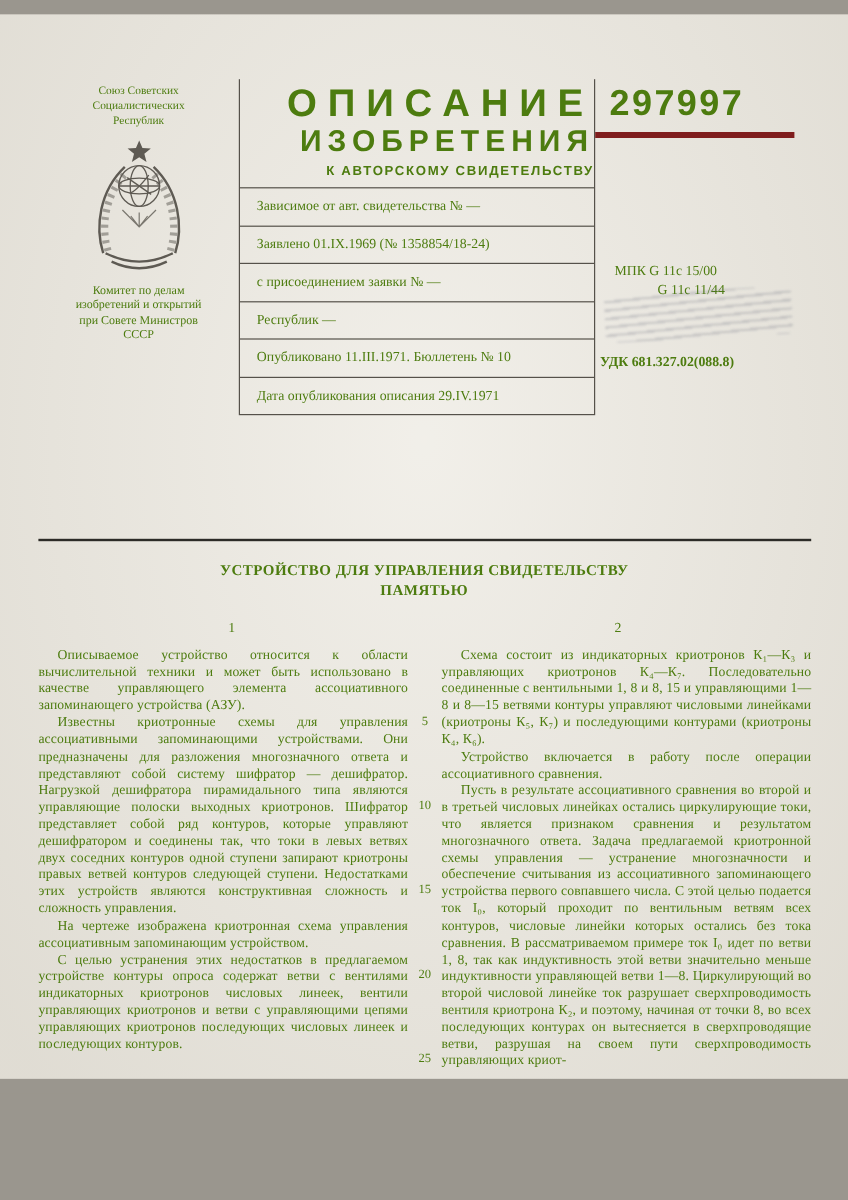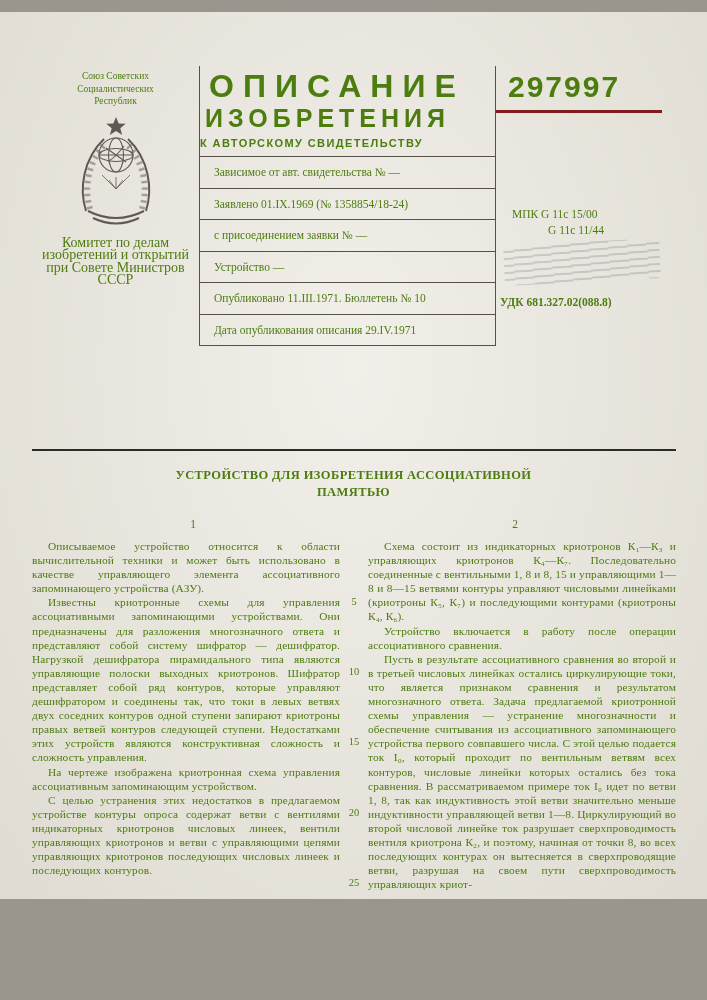--- a/index.html
+++ b/index.html
@@ -15,37 +15,37 @@
     background:radial-gradient(ellipse at 50% 40%, rgba(255,255,255,.25), rgba(70,60,40,.08) 95%);
   }
 
   
   .header { position:absolute; top:54px; left:32px; width:644px; height:280px;
             display:grid; grid-template-columns:168px 296px 180px; }
 
   .h-left { border-right:1px solid #55514a; padding:2px 6px 0; text-align:center; }
   .union { font-size:9.5px; line-height:12.5px; white-space:pre-line; margin-top:2px; }
   .emblem { display:block; margin:7px auto 4px; opacity:.85; }
-  .committee { font-size:14px; line-height:12.5px; white-space:pre-line; margin-top:3px; }
+  .committee { font-size:10px; line-height:12.5px; white-space:pre-line; margin-top:3px; }
 
   .h-center { border-right:1px solid #55514a; display:flex; flex-direction:column; }
-  .title-block { text-align:left; border-bottom:1px solid #55514a; padding-top:2px; }
+  .title-block { text-align:right; border-bottom:1px solid #55514a; padding-top:2px; }
   .title1 { font-family:"Liberation Sans",sans-serif; font-weight:bold; font-size:32px;
             line-height:36px; letter-spacing:9px; padding-left:9px; }
   .title2 { font-family:"Liberation Sans",sans-serif; font-weight:bold; font-size:25px;
             line-height:28px; letter-spacing:5px; padding-left:5px; }
   .subtitle { font-family:"Liberation Sans",sans-serif; font-weight:bold; font-size:11px;
             letter-spacing:1.4px; margin-top:5px; padding-bottom:7px; }
   .field-row { flex:1; display:flex; align-items:center; border-bottom:1px solid #55514a;
             padding-left:14px; font-size:11.5px; }
 
   .h-right { position:relative; }
   .patent-number { font-family:"Liberation Sans",sans-serif; font-weight:bold; font-size:30px;
-            letter-spacing:2px; padding:4px 0 6px 12px; border-bottom:3px solid #7f1d1d; width:92%; }
-  .mpk { position:absolute; top:140px; left:16px; font-size:11.5px; line-height:16px; }
+            letter-spacing:2px; padding:4px 0 6px 12px; border-bottom:5px solid #7f1d1d; width:92%; }
+  .mpk { position:absolute; top:152px; left:16px; font-size:11.5px; line-height:16px; }
   .mpk-line2 { padding-left:36px; }
   .stamp-smudge { position:absolute; top:176px; left:8px; width:156px; height:40px;
             transform:rotate(-3deg); border-radius:4px;
             background:repeating-linear-gradient(177deg, transparent 0 5px, rgba(80,85,105,.22) 5px 7px);
             filter:blur(.7px); }
   .udk { position:absolute; top:230px; left:4px; font-weight:bold; font-size:11.5px; }
 
   
   .authors { position:absolute; top:344px; left:32px; width:644px; font-size:11.5px; }
   .authors-row { display:flex; align-items:center; }
@@ -113,41 +113,41 @@
 
     <div class="h-center">
       <div class="title-block">
         <div class="title1">ОПИСАНИЕ</div>
         <div class="title2">ИЗОБРЕТЕНИЯ</div>
         <div class="subtitle">К АВТОРСКОМУ СВИДЕТЕЛЬСТВУ</div>
       </div>
       <div class="field-row">Зависимое от авт. свидетельства № —</div>
       <div class="field-row">Заявлено 01.IX.1969 (№ 1358854/18-24)</div>
       <div class="field-row">с присоединением заявки № —</div>
-      <div class="field-row">Устройство —</div>
+      <div class="field-row">Республик —</div>
       <div class="field-row">Опубликовано 11.III.1971. Бюллетень № 10</div>
       <div class="field-row">Дата опубликования описания 29.IV.1971</div>
     </div>
 
     <div class="h-right">
       <div class="patent-number">297997</div>
       <div class="mpk">
         <div>МПК G 11c 15/00</div>
         <div class="mpk-line2">G 11c 11/44</div>
       </div>
       <div class="stamp-smudge"></div>
       <div class="udk">УДК 681.327.02(088.8)</div>
     </div>
 
   </div>
 
 
   <div class="rule"></div>
 
-  <div class="doc-title">УСТРОЙСТВО ДЛЯ ИЗОБРЕТЕНИЯ АССОЦИАТИВНОЙ
+  <div class="doc-title">УСТРОЙСТВО ДЛЯ УПРАВЛЕНИЯ СВИДЕТЕЛЬСТВУ
 ПАМЯТЬЮ</div>
 
   <div class="col-heads">
     <div class="col-head">1</div>
     <div class="col-head">2</div>
   </div>
 
   <div class="bodytext">
     <div class="text-col left">
       <p>Описываемое устройство относится к области вычислительной техники и может быть использовано в качестве управляющего элемента ассоциативного запоминающего устройства (АЗУ).</p>

